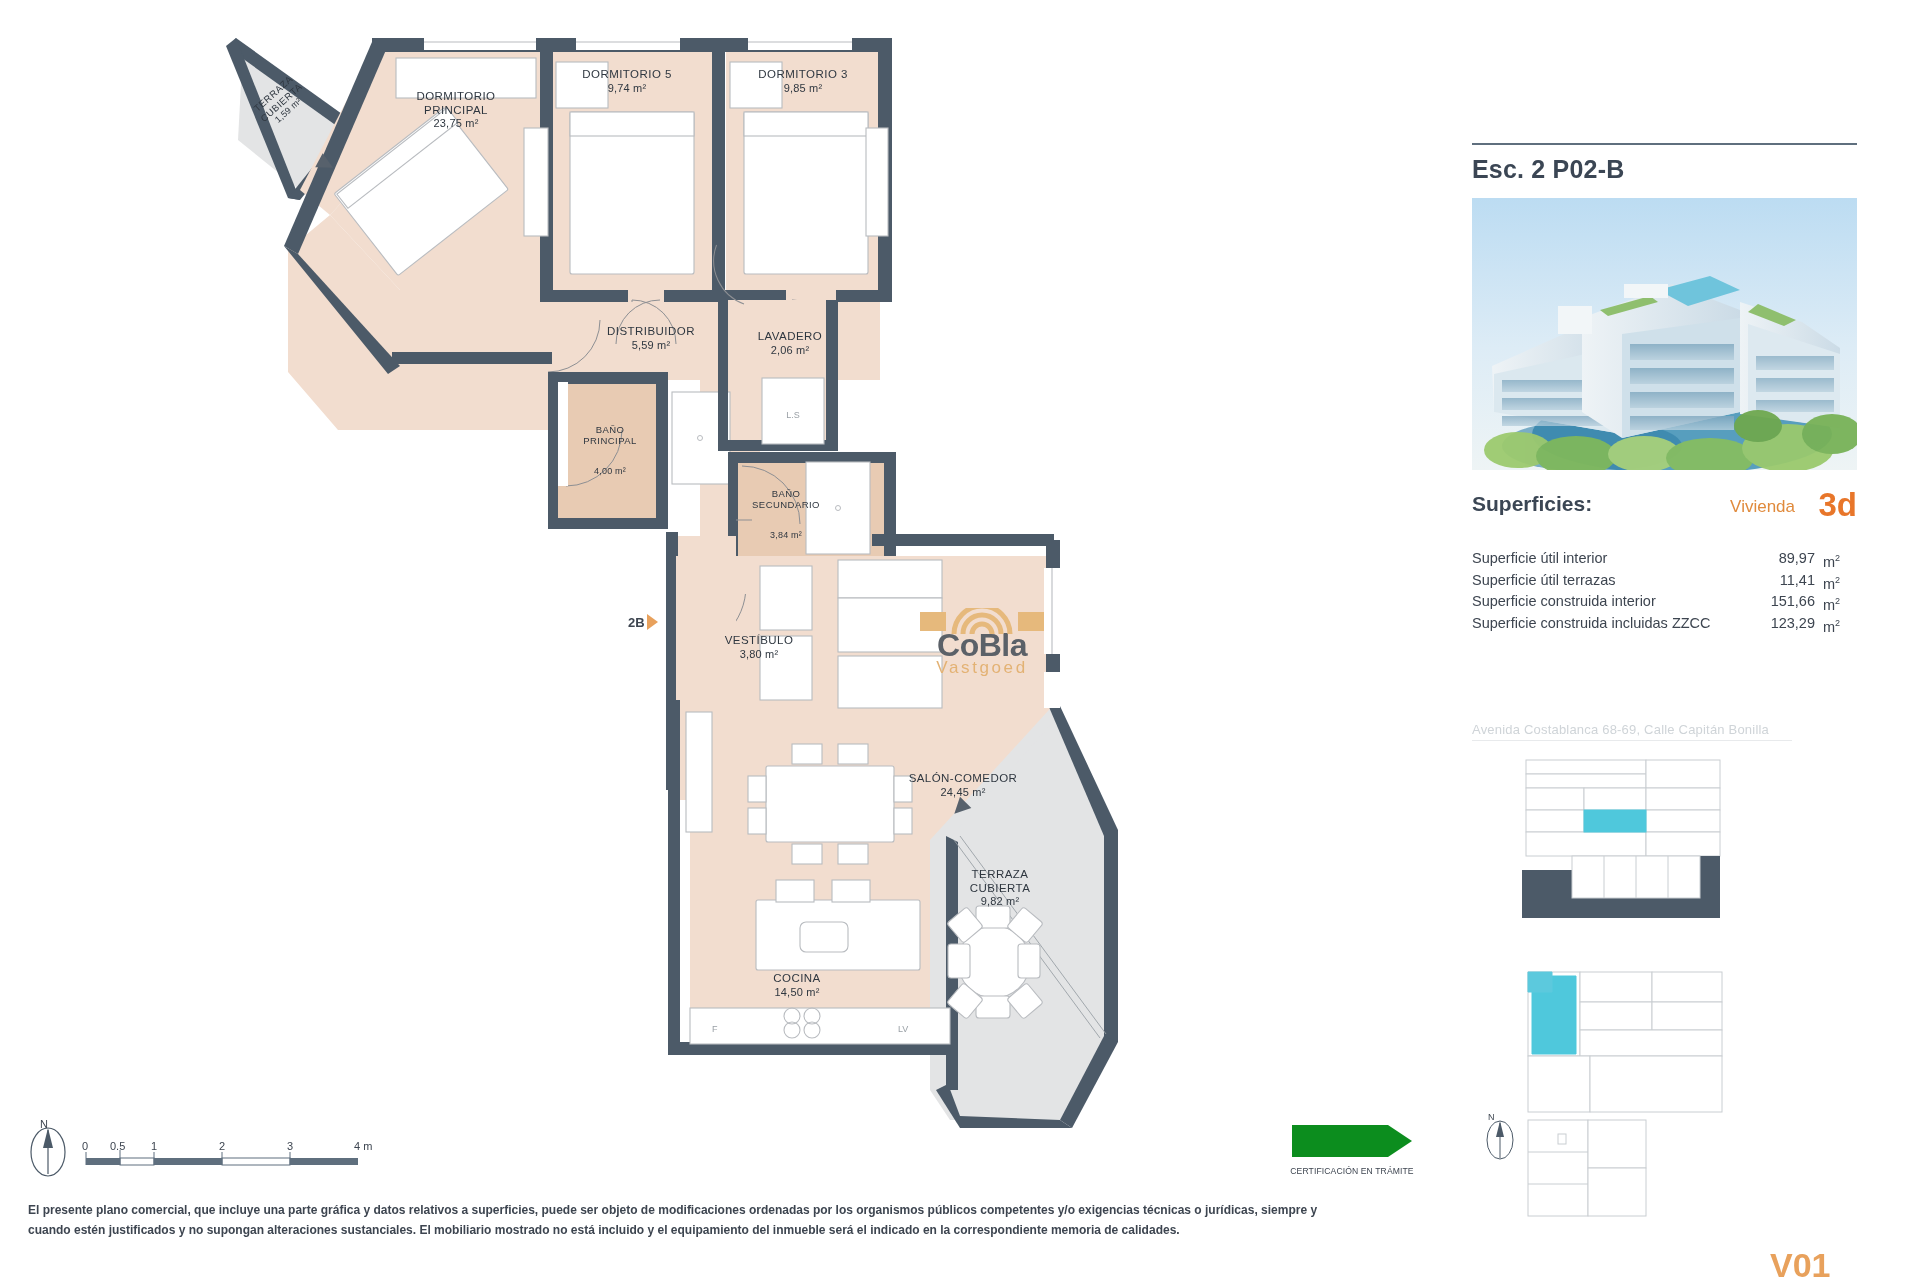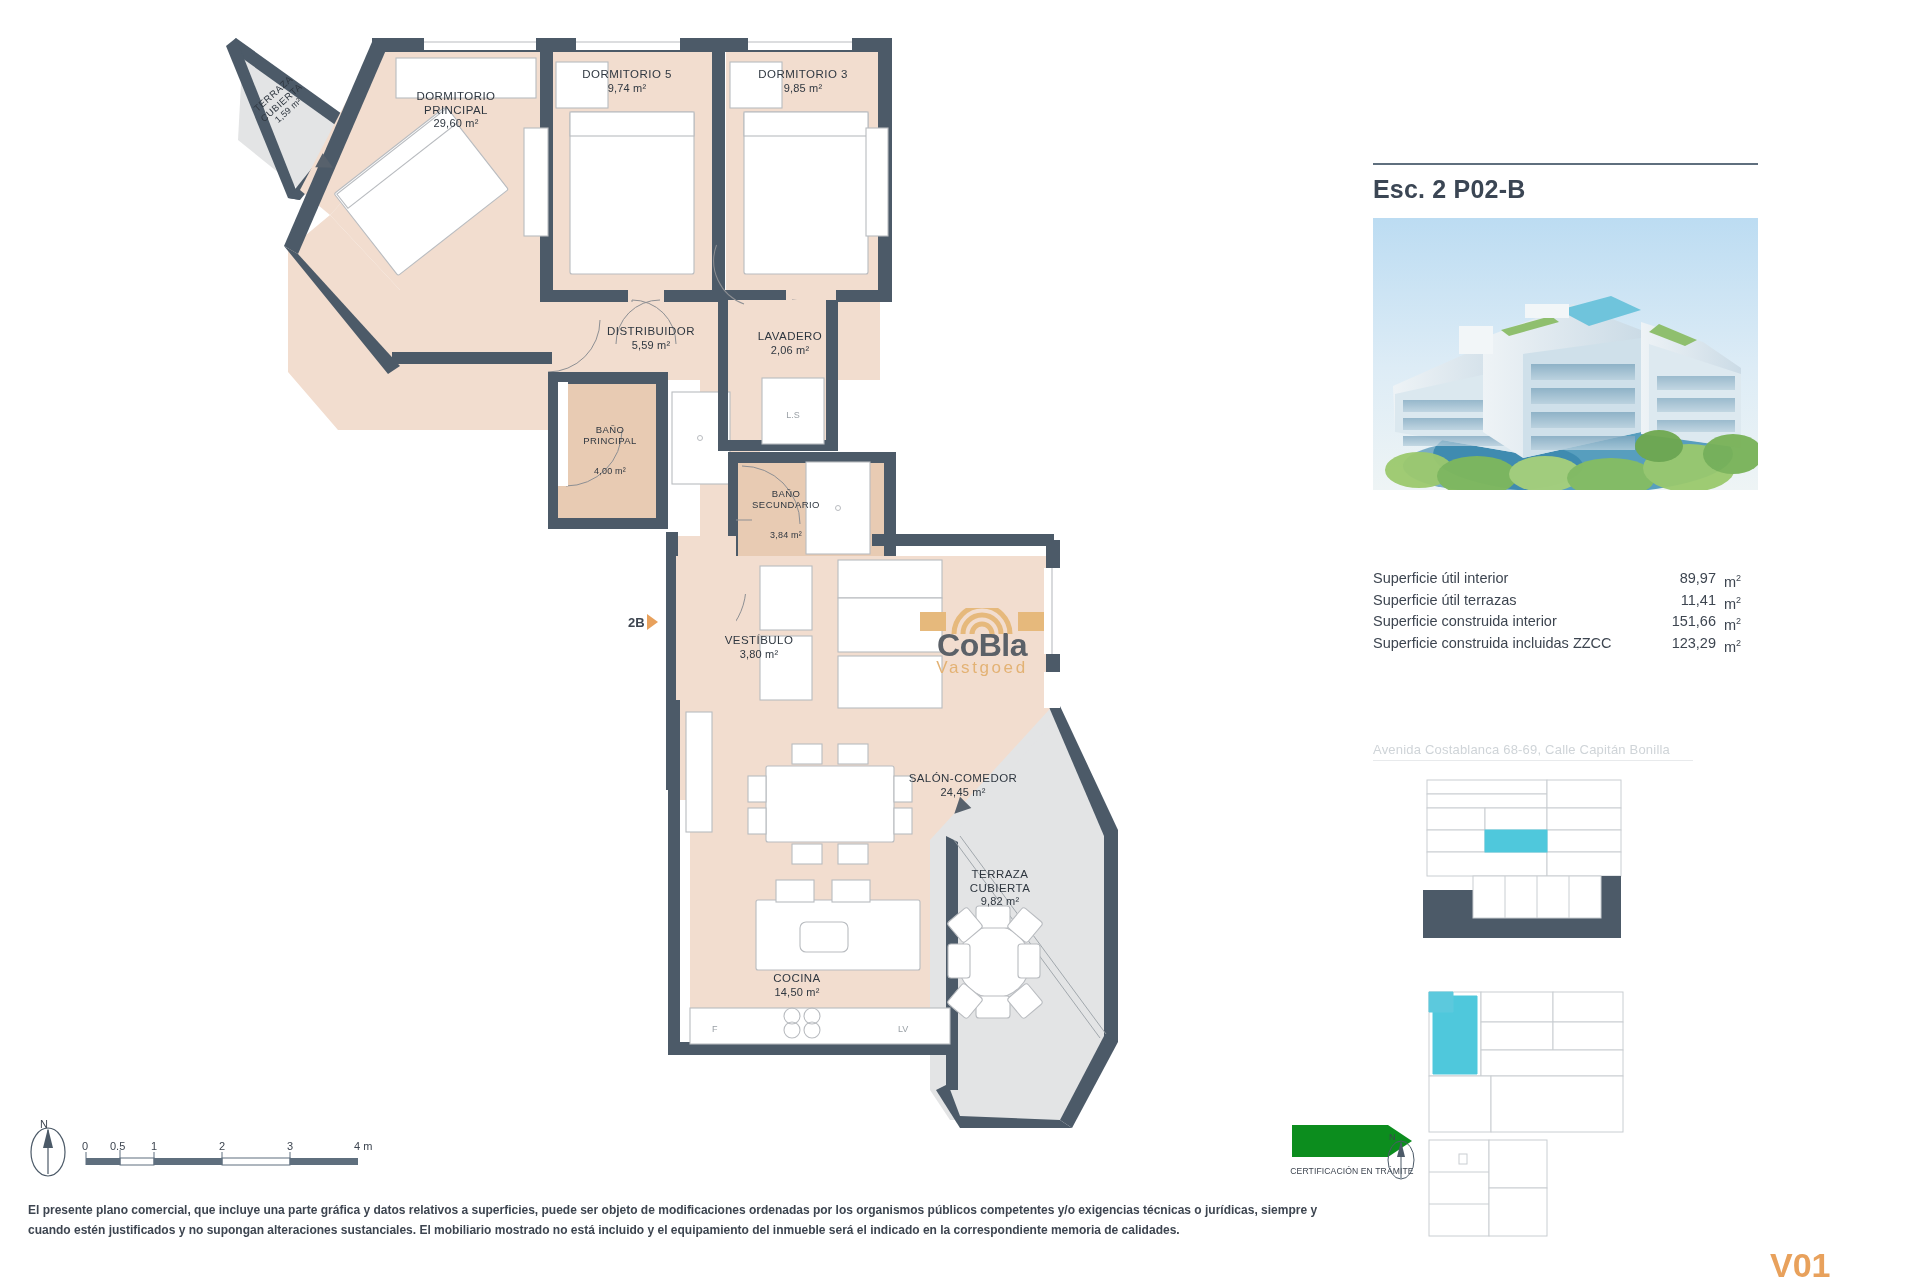--- a/index.html
+++ b/index.html
@@ -86,21 +86,21 @@
   #cert .arrow{position:relative;width:120px;height:32px;margin:0 auto;}
   #cert .arrow .body{position:absolute;left:0;top:0;width:96px;height:32px;background:#0c8d1e;}
   #cert .arrow .tip{
     position:absolute;left:96px;top:0;width:0;height:0;
     border-left:24px solid #0c8d1e;
     border-top:16px solid transparent;border-bottom:16px solid transparent;
   }
   #cert .cap{font-size:8.6px;letter-spacing:.1px;color:#3d4550;margin-top:9px;}
 
   
-  #panel{position:absolute;left:1373px;top:0;width:420px;height:1016px;margin-top:20px;}
+  #panel{position:absolute;left:1472px;top:0;width:420px;height:1016px;}
   #panel-rule{position:absolute;left:0;top:143px;width:385px;height:2px;background:#5f6f7e;}
   #panel-title{
     position:absolute;left:0;top:155px;
     font-size:25px;font-weight:700;letter-spacing:.2px;color:#3b4654;
   }
   
   #render{
     position:absolute;left:0;top:198px;width:385px;height:272px;
     background:linear-gradient(#cfe5f4 0%,#dceaf5 40%,#e9f1f6 62%,#ddeedd 100%);
     overflow:hidden;
@@ -380,21 +380,21 @@
 
     <div id="lbl-terraza1">
       <span>TERRAZA</span><br>
       <span>CUBIERTA</span>
       <span class="a">1,59 m²</span>
     </div>
 
     <div class="rmlabel" style="left:366px;top:90px;width:180px;">
       <span>DORMITORIO</span><br>
       <span>PRINCIPAL</span>
-      <span class="a">29,60 m²</span>
+      <span class="a">23,75 m²</span>
     </div>
 
     <div class="rmlabel" style="left:542px;top:68px;width:170px;">
       <span>DORMITORIO 5</span>
       <span class="a">9,74 m²</span>
     </div>
 
     <div class="rmlabel" style="left:718px;top:68px;width:170px;">
       <span>DORMITORIO 3</span>
       <span class="a">9,85 m²</span>
@@ -563,20 +563,25 @@
           <ellipse cx="104" cy="258" rx="40" ry="20" fill="#7fb85c"></ellipse>
           <ellipse cx="172" cy="256" rx="36" ry="18" fill="#a7d07b"></ellipse>
           <ellipse cx="238" cy="260" rx="44" ry="20" fill="#86bd62"></ellipse>
           <ellipse cx="316" cy="250" rx="46" ry="24" fill="#9ac96d"></ellipse>
           <ellipse cx="360" cy="236" rx="30" ry="20" fill="#78b257"></ellipse>
           <ellipse cx="286" cy="228" rx="24" ry="16" fill="#6fa84f"></ellipse>
         </g>
       </svg>
     </div>
 
+    <div id="sup-head">
+      <span id="sup-title">Superficies:</span>
+      <span id="sup-viv">Vivienda</span>
+      <span id="sup-3d">3d</span>
+    </div>
 
     <div id="sup-table">
       <div class="row">
         <span class="lb">Superficie útil interior</span>
         <span class="vl">89,97</span>
         <span class="un"><span>m</span><sup>2</sup></span>
       </div>
       <div class="row">
         <span class="lb">Superficie útil terrazas</span>
         <span class="vl">11,41</span>

